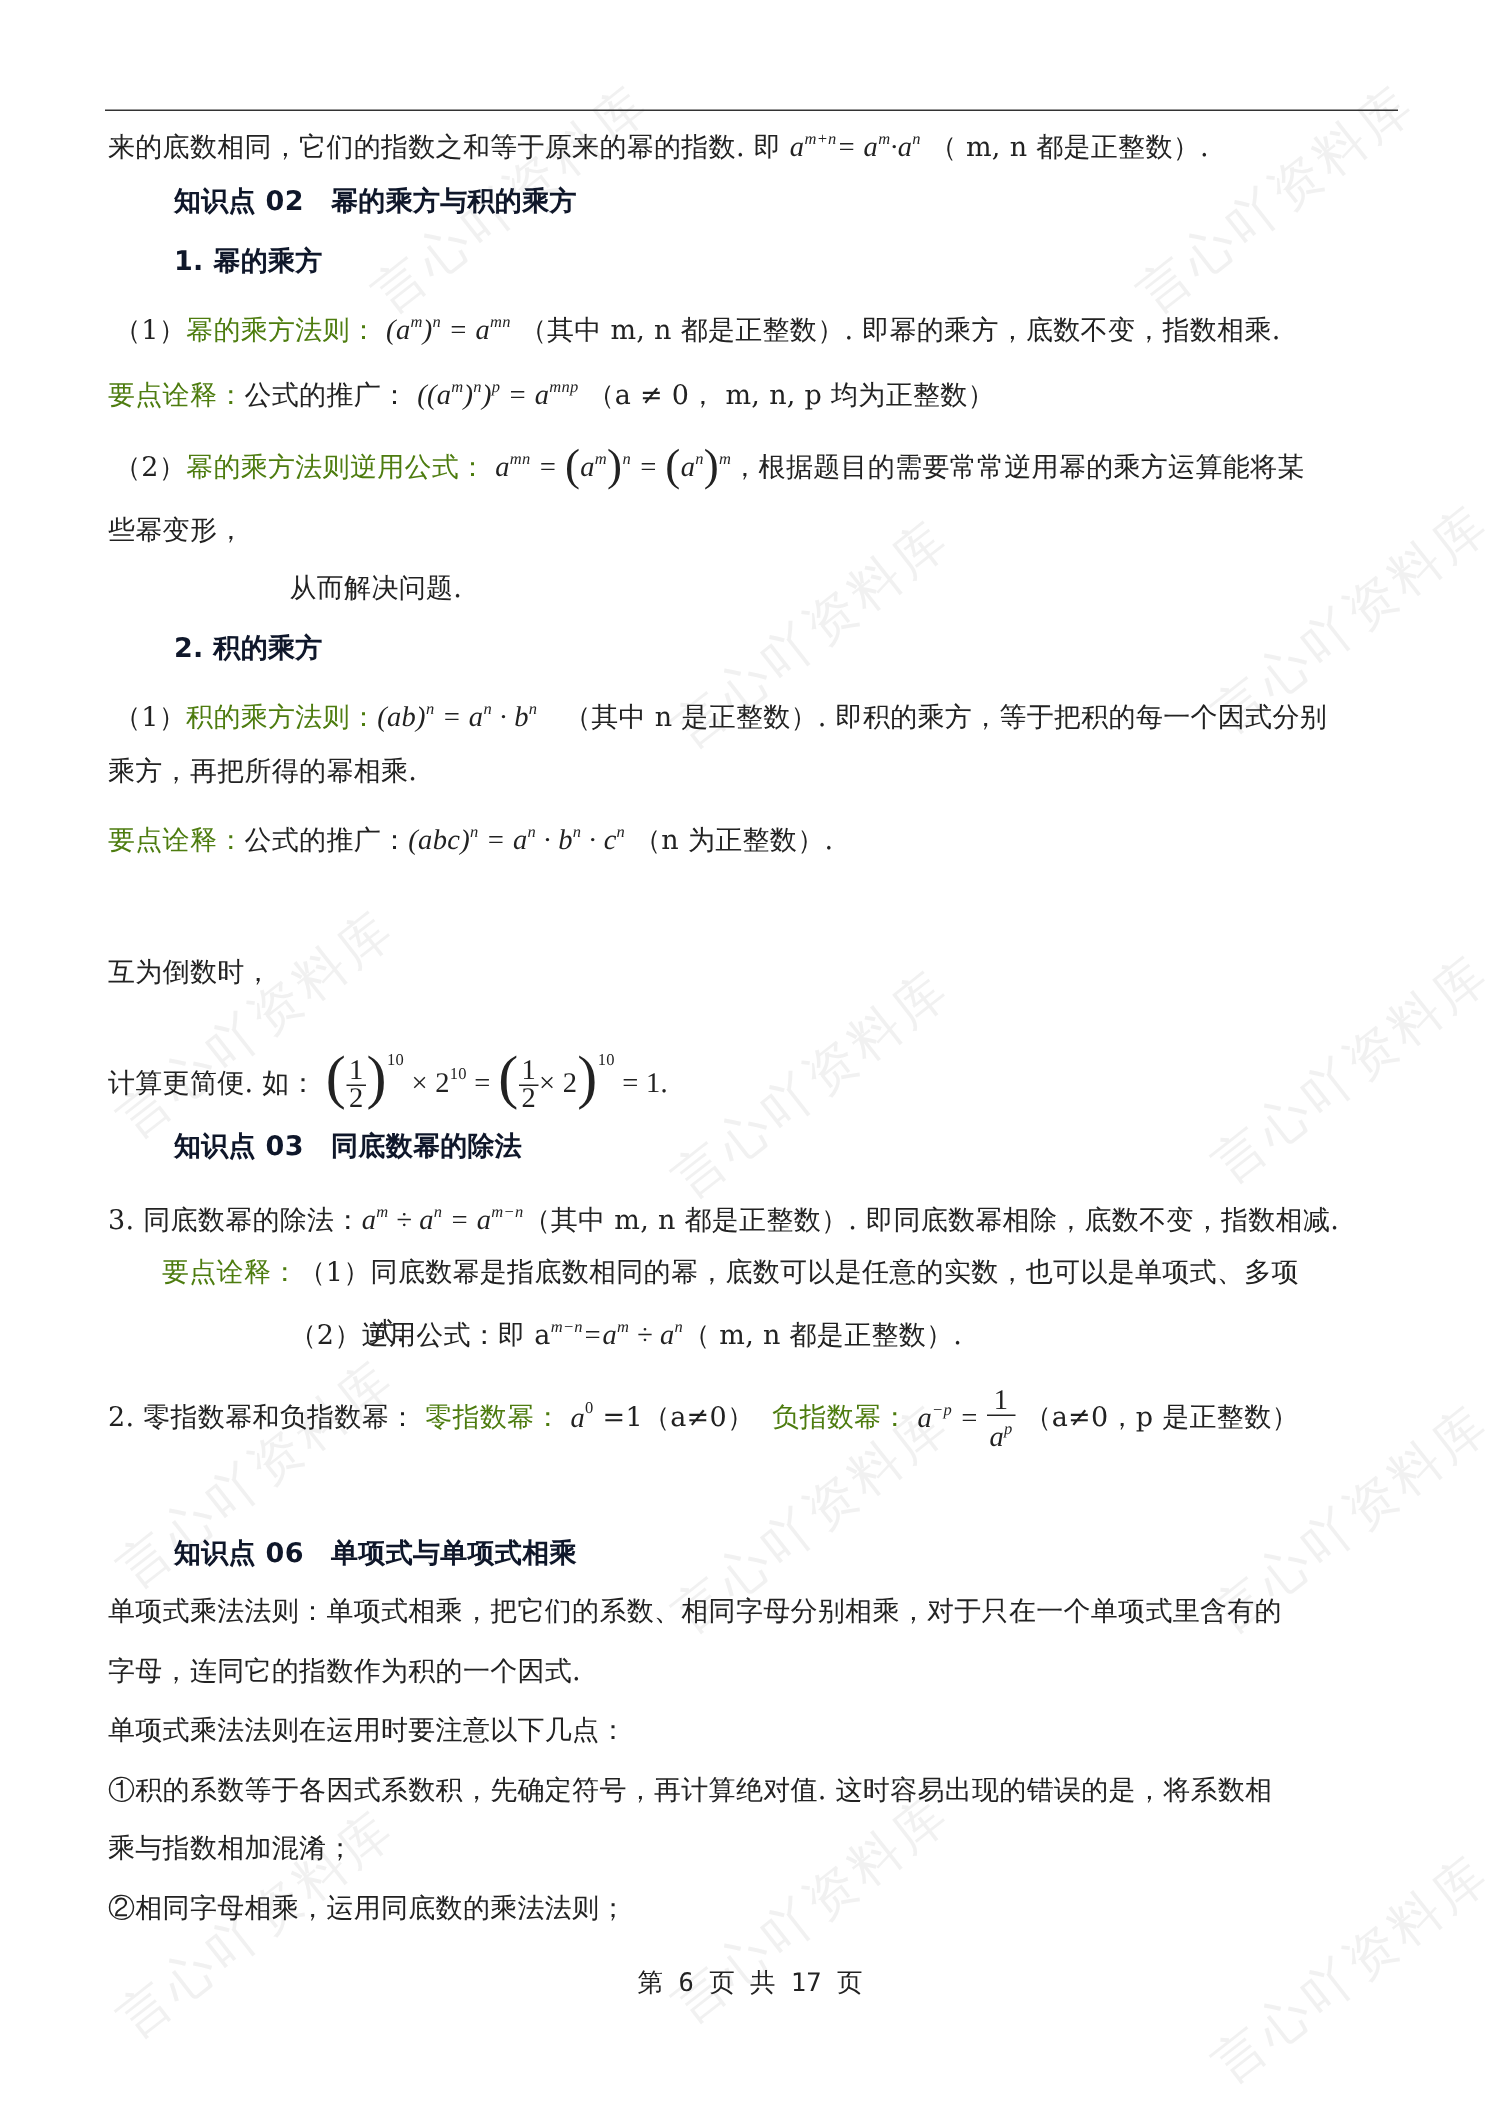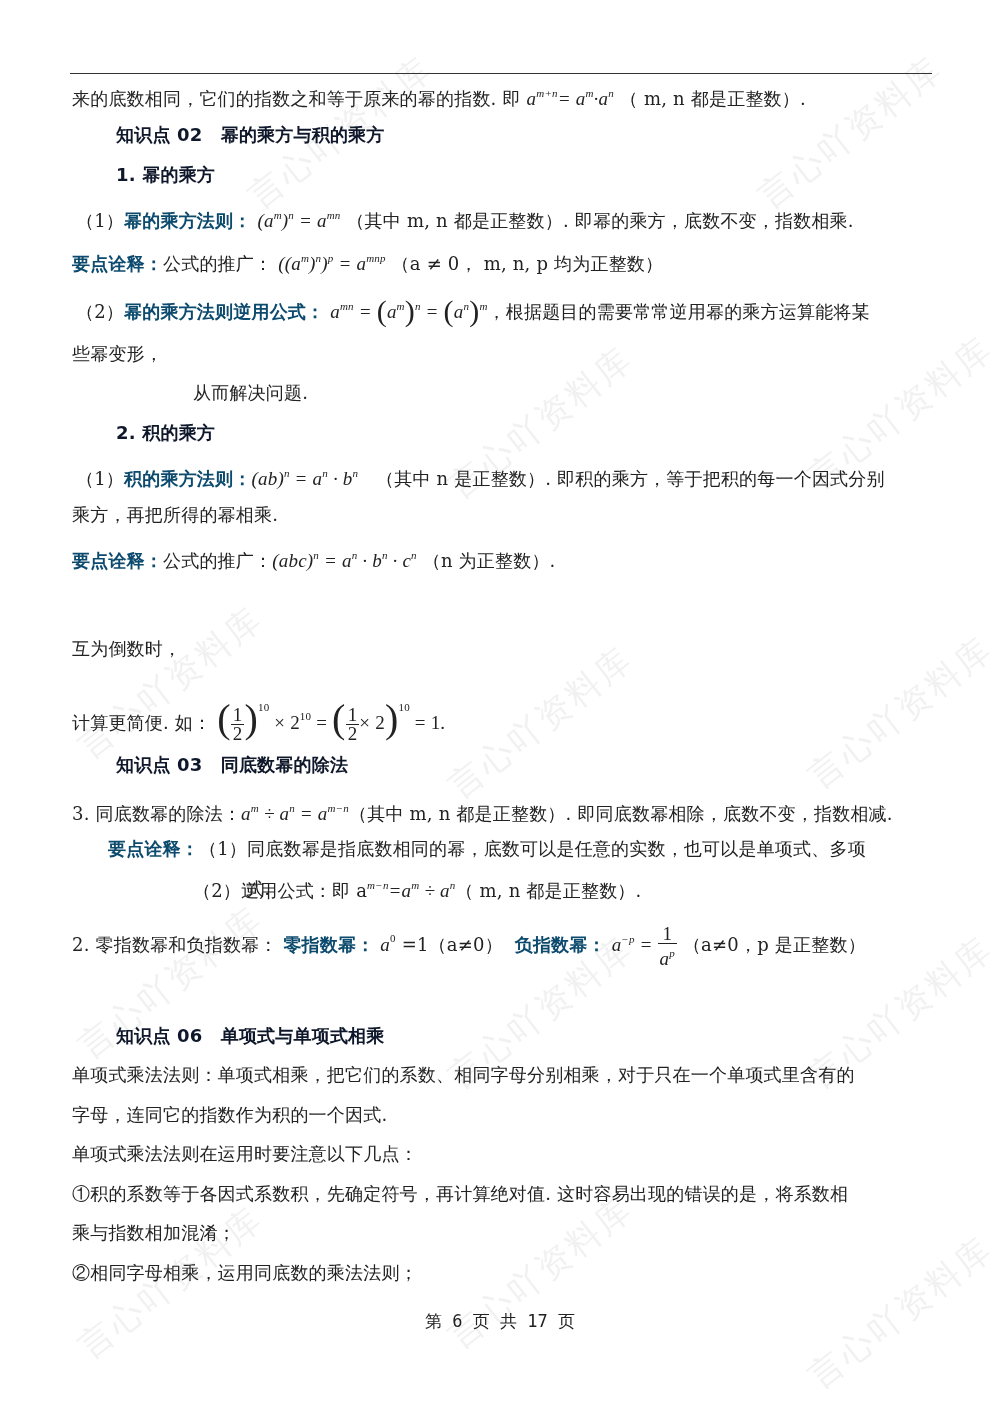--- a/index.html
+++ b/index.html
@@ -7,21 +7,21 @@
       width: 1000px; height: 1415px; position: relative; overflow: hidden;
       font-family: "DejaVu Serif", "Liberation Serif", serif;
       color: #222;
     }
     .page { position: absolute; left: 0; top: 0; width: 1000px; height: 1415px; }
     .rule { position: absolute; left: 70px; top: 73px; width: 862px; height: 0; border-top: 1.5px solid #333; }
     .line {
       position: absolute; left: 72px; font-size: 18px; line-height: 26px;
       white-space: nowrap; letter-spacing: 0.2px;
     }
-    .red { color: #0c4a6e; font-weight: bold; }
+    .red { color: #4d7c0f; font-weight: normal; }
     .heading { color: #0f172a; font-weight: bold; font-family: "DejaVu Sans", "Liberation Sans", sans-serif; font-size: 18px; margin-left: 44px; }
     .math { font-family: "Liberation Serif", "DejaVu Serif", serif; font-style: italic; font-size: 19px; }
     .up { font-size: 11px; vertical-align: 8px; font-style: italic; }
     .up-n { font-size: 11px; vertical-align: 9px; font-style: normal; }
     .big-paren { font-size: 30px; font-style: normal; vertical-align: -3px; }
     .frac { display: inline-block; vertical-align: middle; text-align: center; font-style: normal; line-height: 18px; }
     .frac .num { display: block; border-bottom: 1px solid #222; padding: 0 2px; }
     .frac .den { display: block; padding: 0 2px; }
     .footer {
       position: absolute; top: 1310px; left: 0; width: 1000px; text-align: center;

